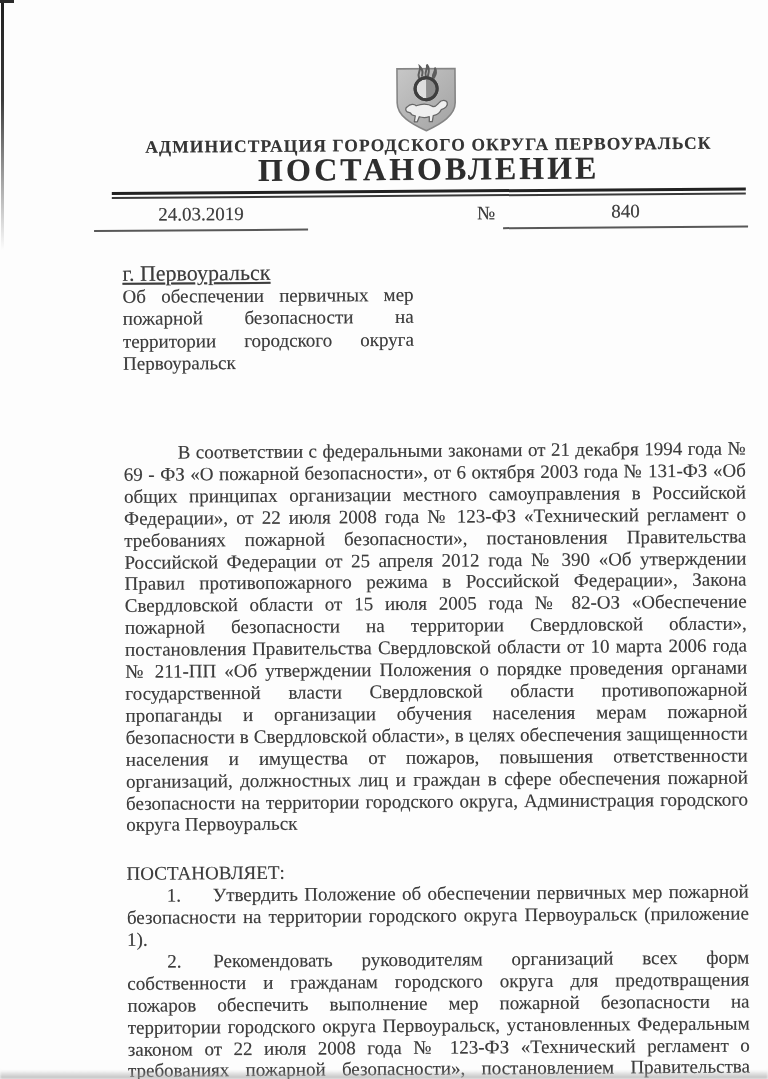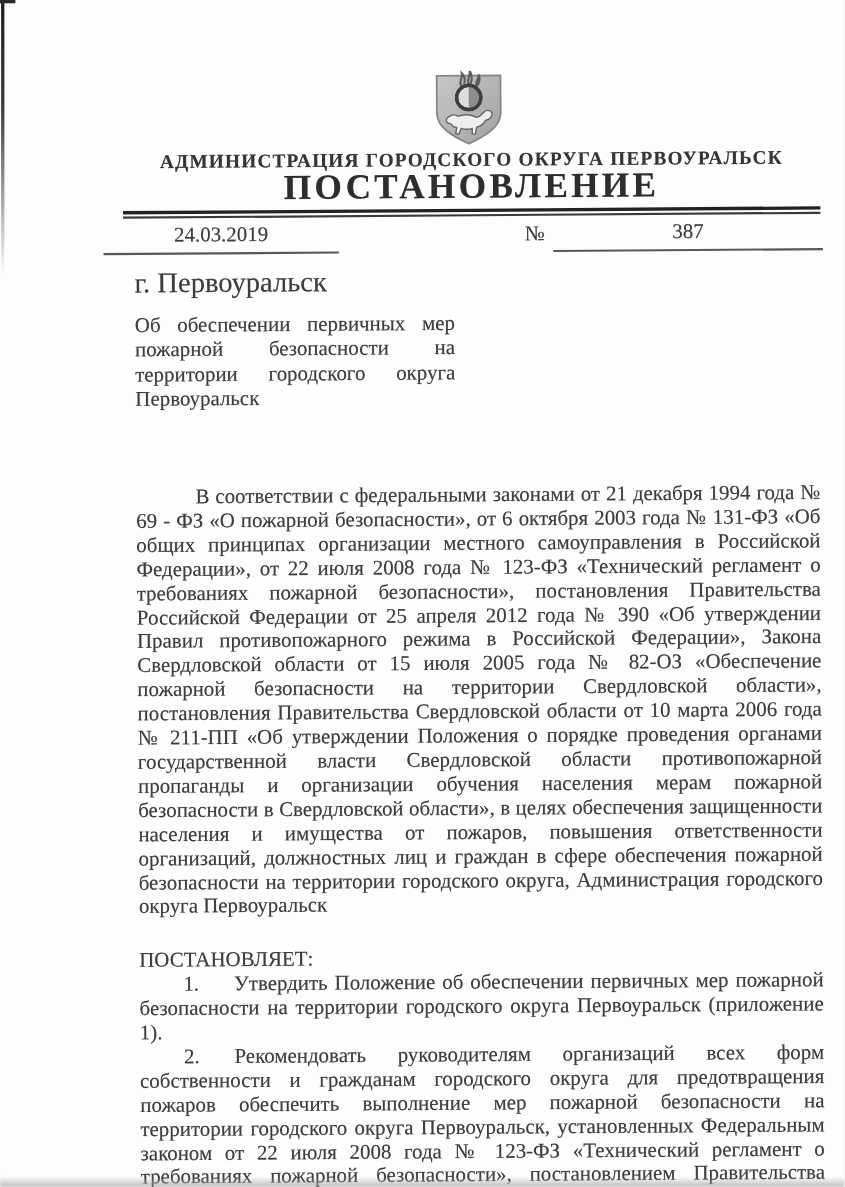--- a/index.html
+++ b/index.html
@@ -26,21 +26,21 @@
   }
   .rule{
     position:absolute;left:112px;top:190px;width:634px;height:2px;
     border-top:3px solid #222;border-bottom:2px solid #3a3a3a;
   }
   .field{position:absolute;top:202px;height:26px;font-size:19px;
     text-align:center;border-bottom:2px solid #585858;}
   .date-group{left:94px;width:214px;}
   .no-label{position:absolute;left:477px;top:203px;font-size:19px;}
   .num-group{left:503px;width:245px;}
-  .city{position:absolute;left:122px;top:241px;font-size:26px;}
+  .city{position:absolute;left:122px;top:259px;font-size:22px;text-decoration:underline;}
   .subject{position:absolute;left:122px;top:284px;width:291px;
     font-size:19px;line-height:22.4px;}
   .subject-line{text-align:justify;text-align-last:justify;}
   .subject-line.last{text-align-last:left;}
   .body-block{
     position:absolute;left:122px;top:440px;width:622px;
     font-size:19px;line-height:21.9px;text-align:justify;
   }
   .preamble{margin:0;text-indent:54px;}
   .resolve{margin:27px 0 0 0;text-align:left;}
@@ -79,21 +79,21 @@
 
     <div class="title">ПОСТАНОВЛЕНИЕ</div>
 
     <div class="rule"></div>
 
     <div class="field date-group">
       <span>24.03.2019</span>
     </div>
     <div class="no-label">№</div>
     <div class="field num-group">
-      <span>387</span>
+      <span>840</span>
     </div>
 
     <div class="city">г. Первоуральск</div>
 
     <div class="subject">
       <div class="subject-line">Об обеспечении первичных мер</div>
       <div class="subject-line">пожарной безопасности на</div>
       <div class="subject-line">территории городского округа</div>
       <div class="subject-line last">Первоуральск</div>
     </div>

